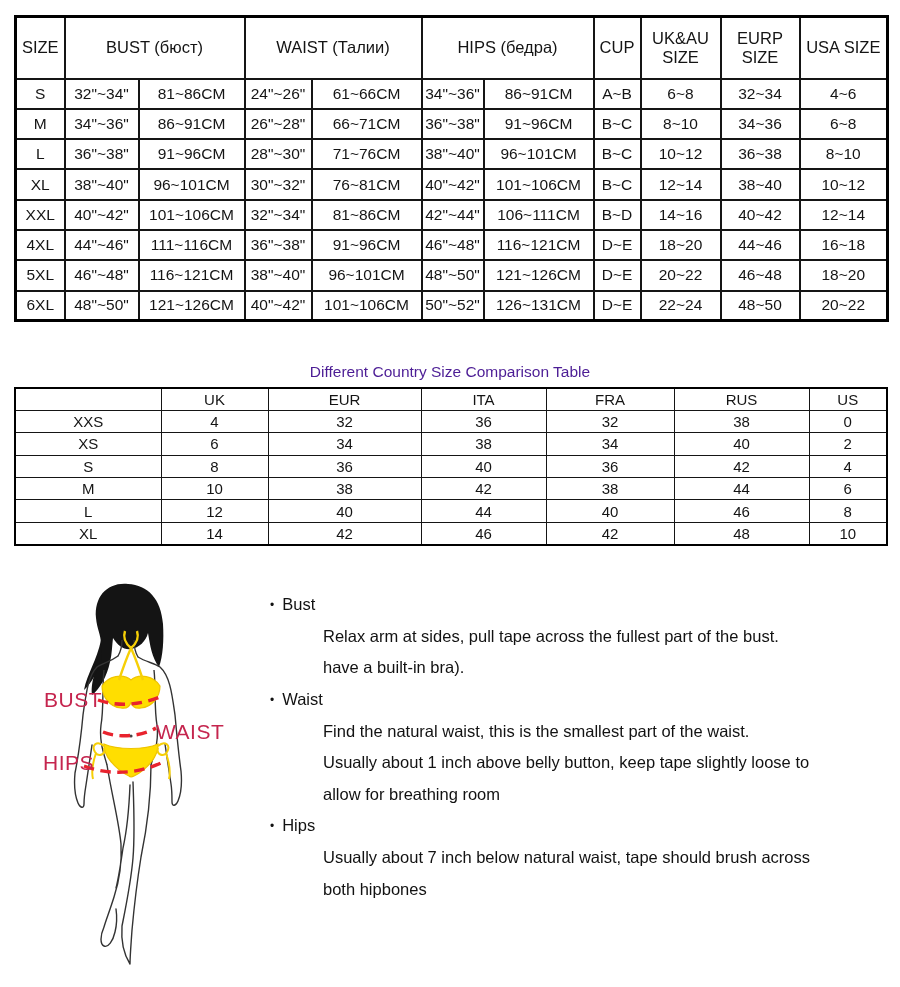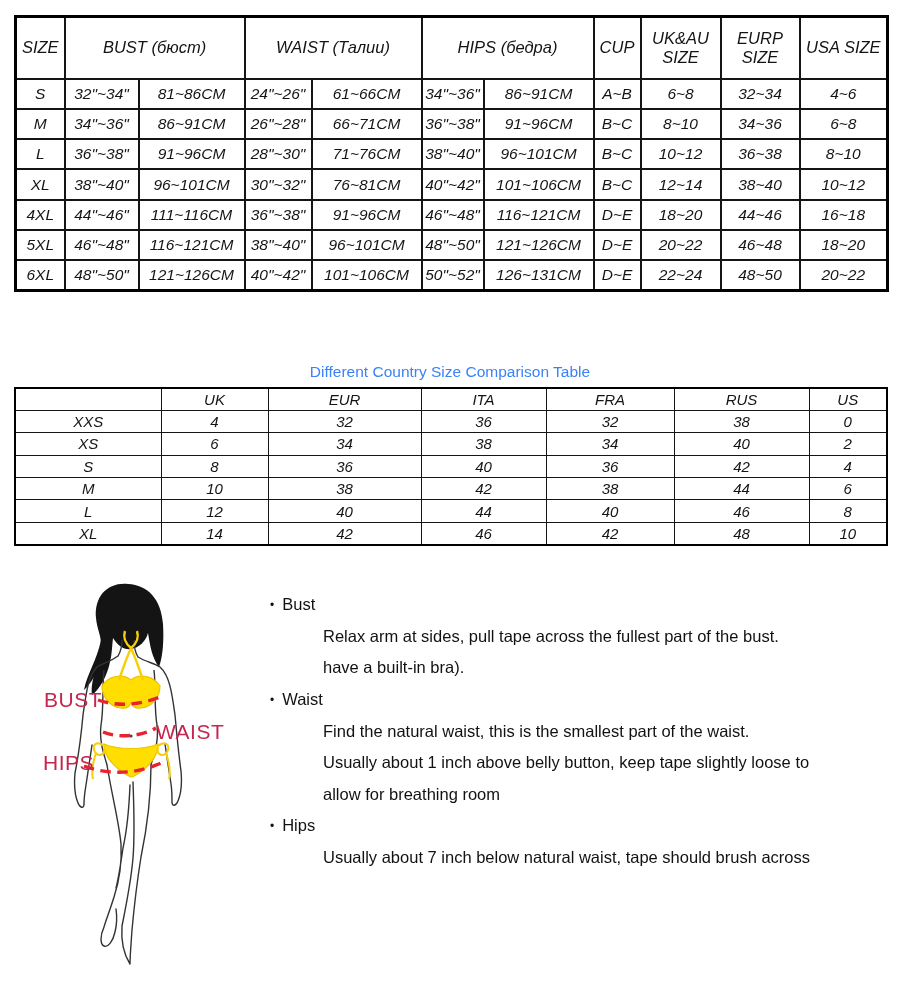--- a/index.html
+++ b/index.html
@@ -4,38 +4,38 @@
 <style>
   * { margin:0; padding:0; box-sizing:border-box; }
   html,body { background:#fff; }
   body {
     width:900px; height:987px; position:relative; overflow:hidden;
     font-family:"Liberation Sans", sans-serif; color:#141414;
     -webkit-font-smoothing:antialiased;
   }
 
   
-  table { border-collapse:collapse; table-layout:fixed; background:#fff;font-style:italic; }
+  table { border-collapse:collapse; table-layout:fixed; background:#fff; }
   .size-table {
     position:absolute; left:14px; top:15px; width:872px;
     border:3px solid #000;
   }
   .size-table th, .size-table td {
     border:2px solid #151515; text-align:center; vertical-align:middle;
     font-weight:normal; padding:0; overflow:hidden; white-space:nowrap;
   }
   .size-table thead th { font-size:16.5px; line-height:1.15; white-space:normal; }
   .size-table thead tr { height:62px; }
   .size-table td { font-size:15.5px; }
   .size-table tbody tr { height:30.3px; }
 
   
   .comp-title {
     position:absolute; left:0; top:363px; width:900px; text-align:center;
-    font-size:15.5px; color:#3b82f6;
+    font-size:15.5px; color:#4c1d95;
   }
   .comp-table {
     position:absolute; left:14px; top:387px; width:872px;
     border:2.5px solid #000;
   }
   .comp-table th, .comp-table td {
     border:1.7px solid #151515; text-align:center; vertical-align:middle;
     font-weight:normal; font-size:15px; padding:0; white-space:nowrap;
   }
   .comp-table tr { height:22.4px;padding-left:8px; }
@@ -132,20 +132,33 @@
         <td>30"~32"</td>
         <td>76~81CM</td>
         <td>40"~42"</td>
         <td>101~106CM</td>
         <td>B~C</td>
         <td>12~14</td>
         <td>38~40</td>
         <td>10~12</td>
       </tr>
       <tr>
+        <td>XXL</td>
+        <td>40"~42"</td>
+        <td>101~106CM</td>
+        <td>32"~34"</td>
+        <td>81~86CM</td>
+        <td>42"~44"</td>
+        <td>106~111CM</td>
+        <td>B~D</td>
+        <td>14~16</td>
+        <td>40~42</td>
+        <td>12~14</td>
+      </tr>
+      <tr>
         <td>4XL</td>
         <td>44"~46"</td>
         <td>111~116CM</td>
         <td>36"~38"</td>
         <td>91~96CM</td>
         <td>46"~48"</td>
         <td>116~121CM</td>
         <td>D~E</td>
         <td>18~20</td>
         <td>44~46</td>
@@ -317,13 +330,14 @@
   </div>
   <div class="instr-line">Find the natural waist, this is the smallest part of the waist.</div>
   <div class="instr-line">Usually about 1 inch above belly button, keep tape slightly loose to</div>
   <div class="instr-line">allow for breathing room</div>
 
   <div class="instr-head">
     <span class="bullet">•</span>
     <span>Hips</span>
   </div>
   <div class="instr-line">Usually about 7 inch below natural waist, tape should brush across</div>
+  <div class="instr-line">both hipbones</div>
 </div>
 
 </body></html>

